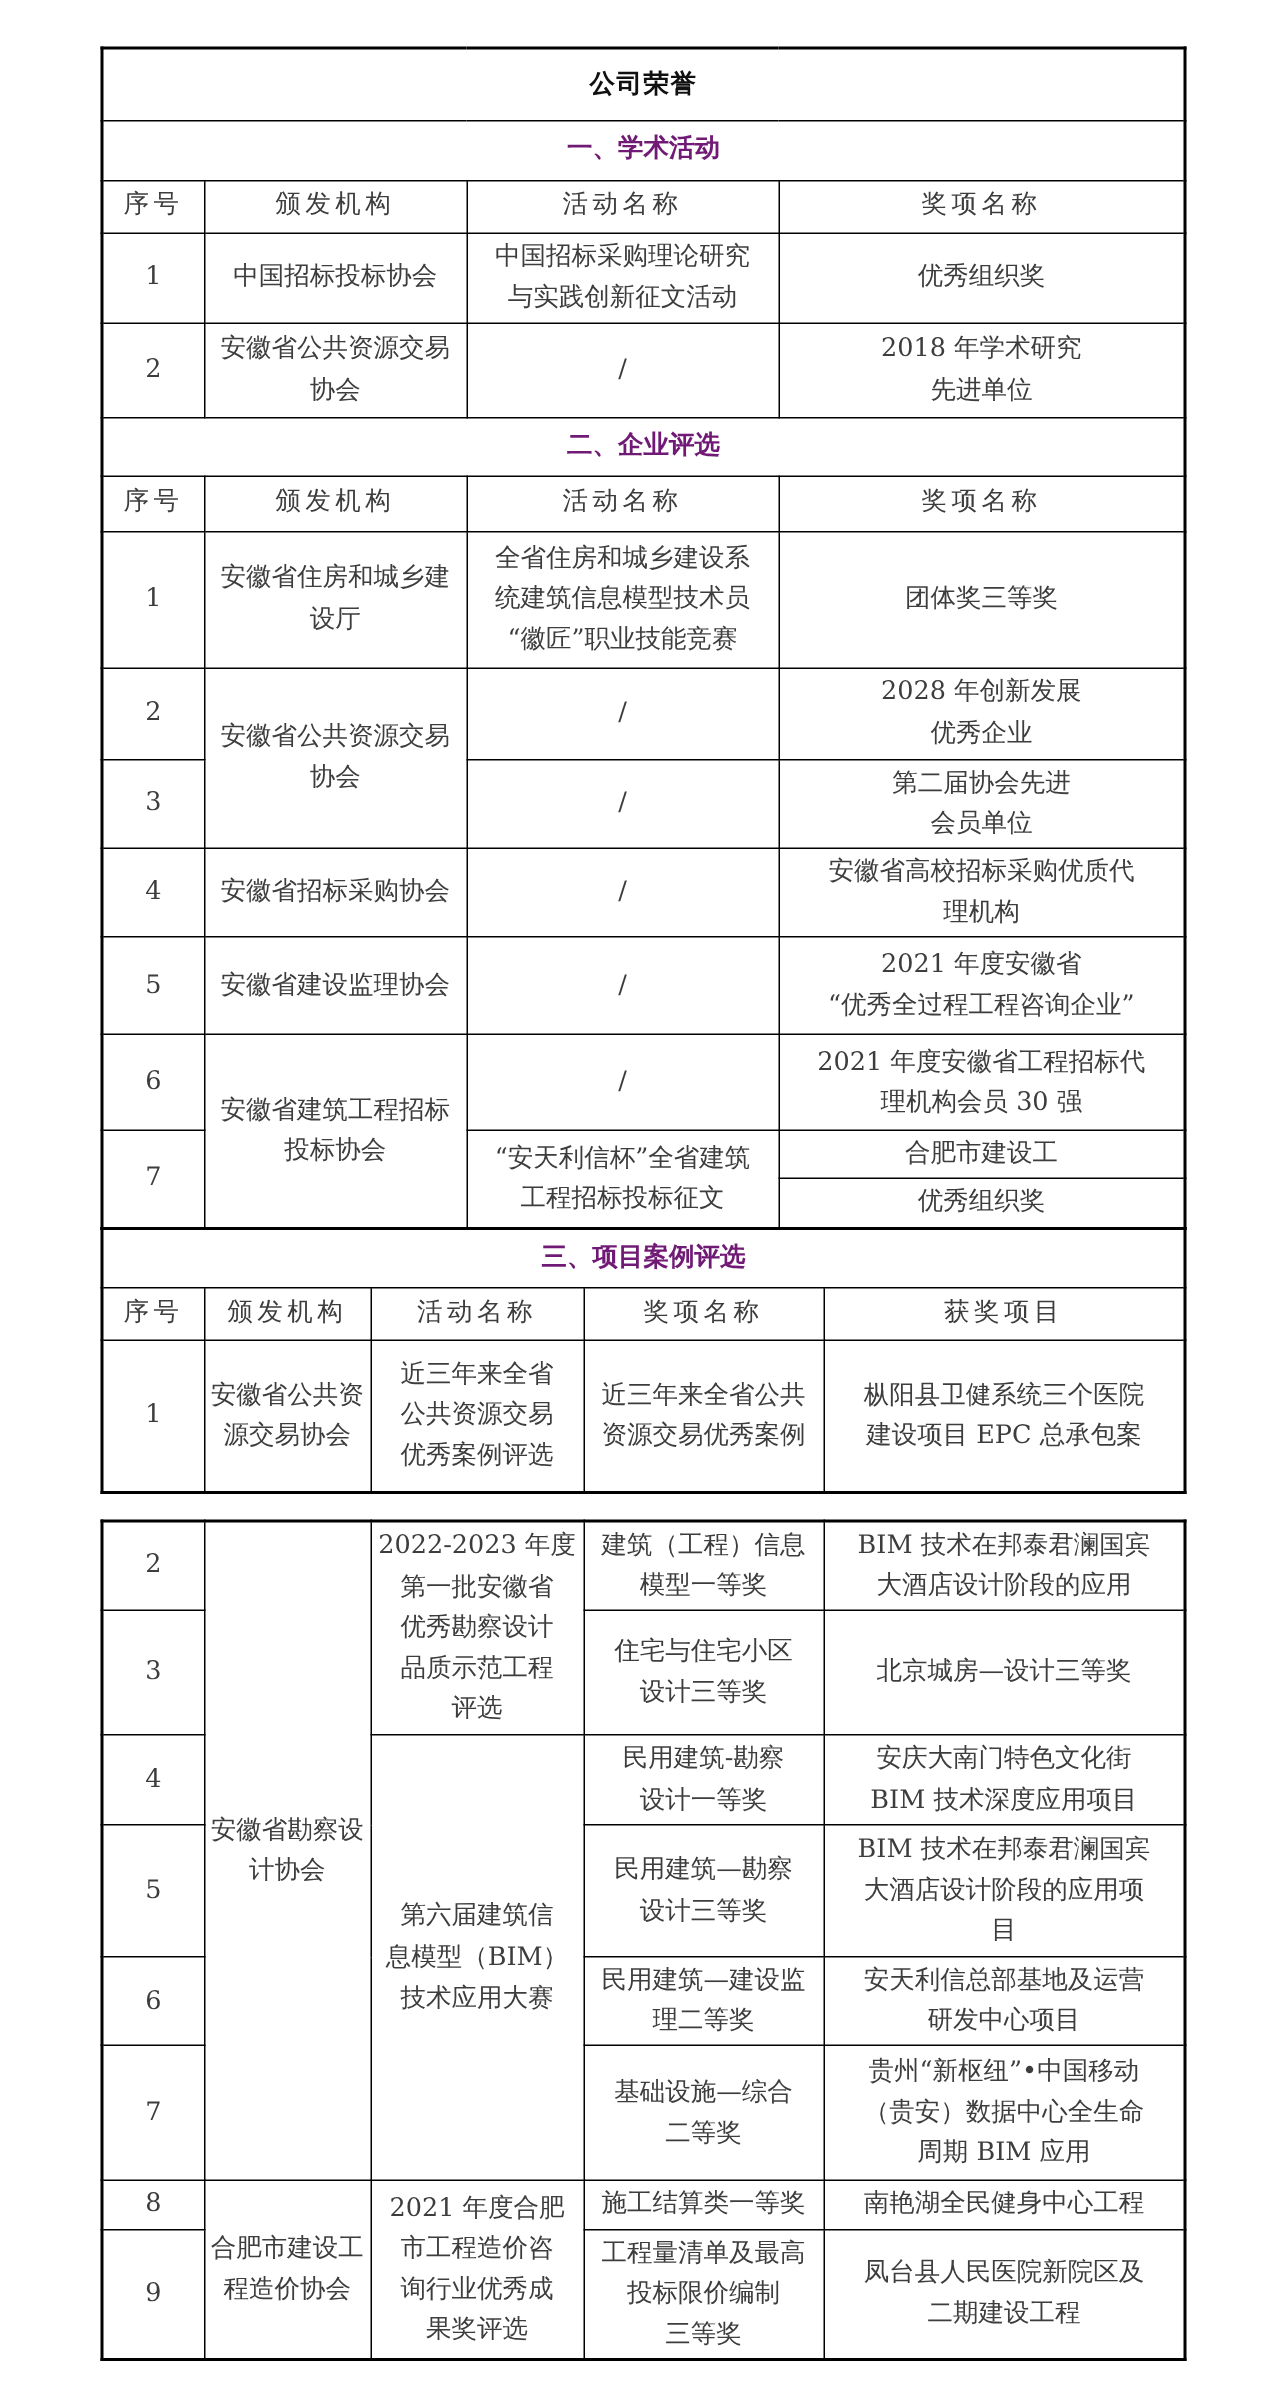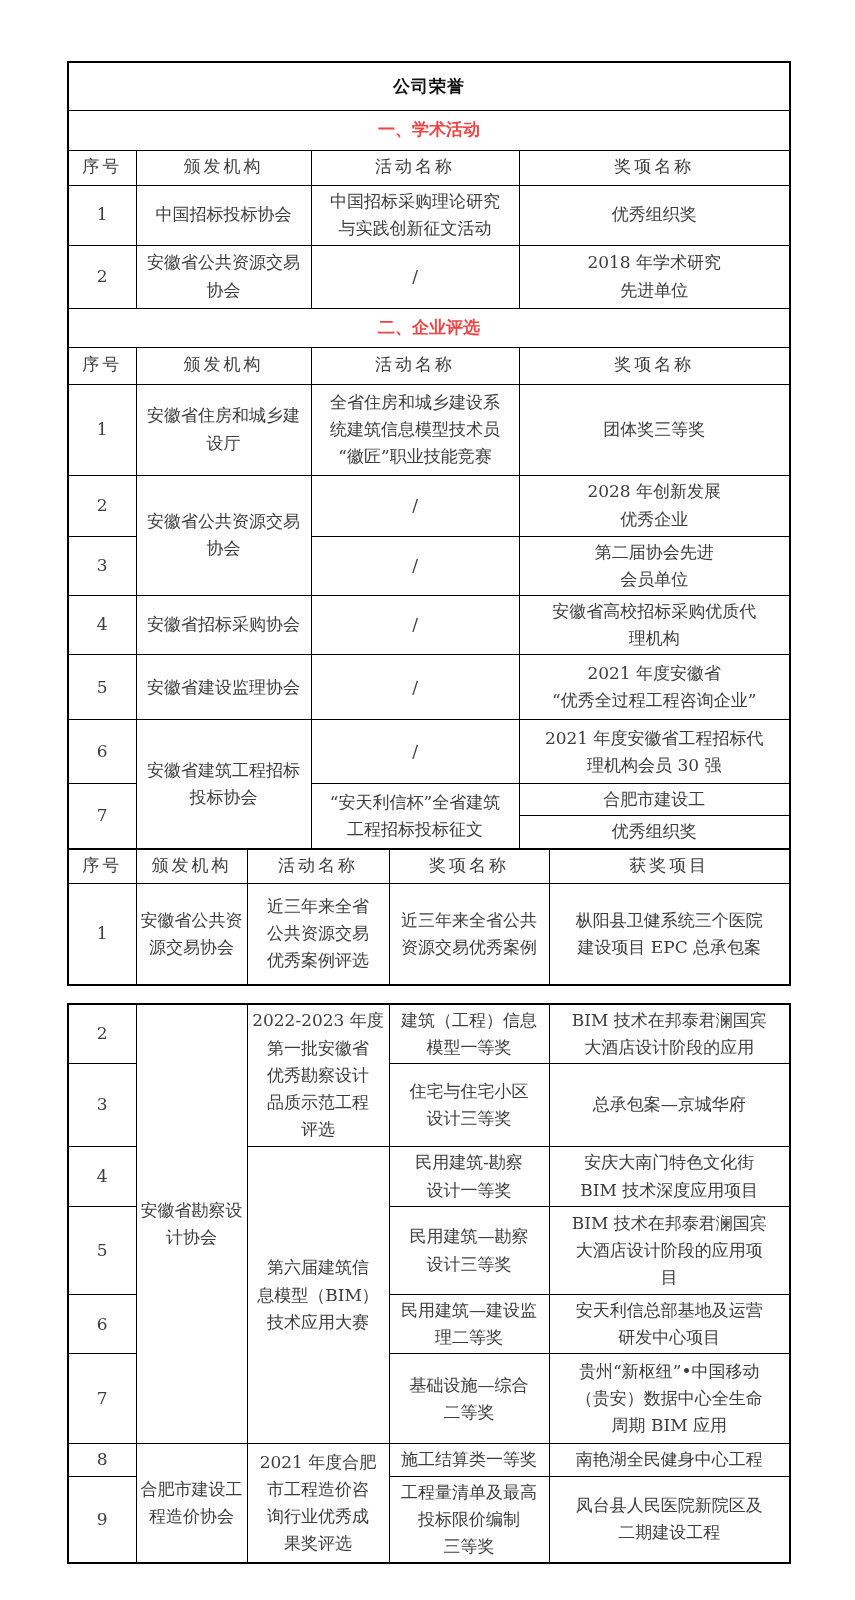--- a/index.html
+++ b/index.html
@@ -10,21 +10,21 @@
   body {
     width: 855px;
     height: 1600px;
     position: relative;
     font-family: "DejaVu Serif", "Liberation Serif", serif;
     color: #3d3d3d;
   }
   .doc {
     position: absolute;
     left: 67px;
-    top: 61px;
+    top: 31px;
     width: 722px;
   }
   table.tbl {
     width: 722px;
     border-collapse: collapse;
     table-layout: fixed;
     border: 2px solid #000;
   }
   table.tbl td {
     border: 1px solid #000;
@@ -41,21 +41,21 @@
     font-weight: bold;
     font-size: 22px;
     color: #111;
     letter-spacing: 1px;
     white-space: normal;
   }
   td.section-cell {
     font-family: "DejaVu Sans", "Liberation Sans", sans-serif;
     font-weight: bold;
     font-size: 21px;
-    color: #ef4444;
+    color: #701a75;
     text-align: left;
     padding-left: 10px;
     white-space: normal;
   }
   td.colhead {
     letter-spacing: 3px;
     font-family: Liberation Mono, monospace;
   }
   #tbl-projects-a { margin-top: -2px; }
   #tbl-projects-b { margin-top: 17px; }
@@ -168,20 +168,23 @@
 
   <table class="tbl" id="tbl-projects-a">
     <colgroup>
         <col style="width:68px">
         <col style="width:111px">
         <col style="width:142px">
         <col style="width:160px">
         <col style="width:241px">
       </colgroup>
     <tbody>
+        <tr style="height:40px">
+      <td colspan="5" class="section-cell">三、项目案例评选</td>
+    </tr>
     <tr style="height:35px">
       <td class="colhead">序号</td>
       <td class="colhead">颁发机构</td>
       <td class="colhead">活动名称</td>
       <td class="colhead">奖项名称</td>
       <td class="colhead">获奖项目</td>
     </tr>
     <tr style="height:101px">
       <td>1</td>
       <td>安徽省公共资
@@ -217,21 +220,21 @@
 评选</td>
       <td>建筑（工程）信息
 模型一等奖</td>
       <td>BIM 技术在邦泰君澜国宾
 大酒店设计阶段的应用</td>
     </tr>
     <tr style="height:83px">
       <td>3</td>
       <td>住宅与住宅小区
 设计三等奖</td>
-      <td>总承包案—京城华府</td>
+      <td>北京城房—设计三等奖</td>
     </tr>
     <tr style="height:60px">
       <td>4</td>
       <td rowspan="4">第六届建筑信
 息模型（BIM）
 技术应用大赛</td>
       <td>民用建筑-勘察
 设计一等奖</td>
       <td>安庆大南门特色文化街
 BIM 技术深度应用项目</td>

